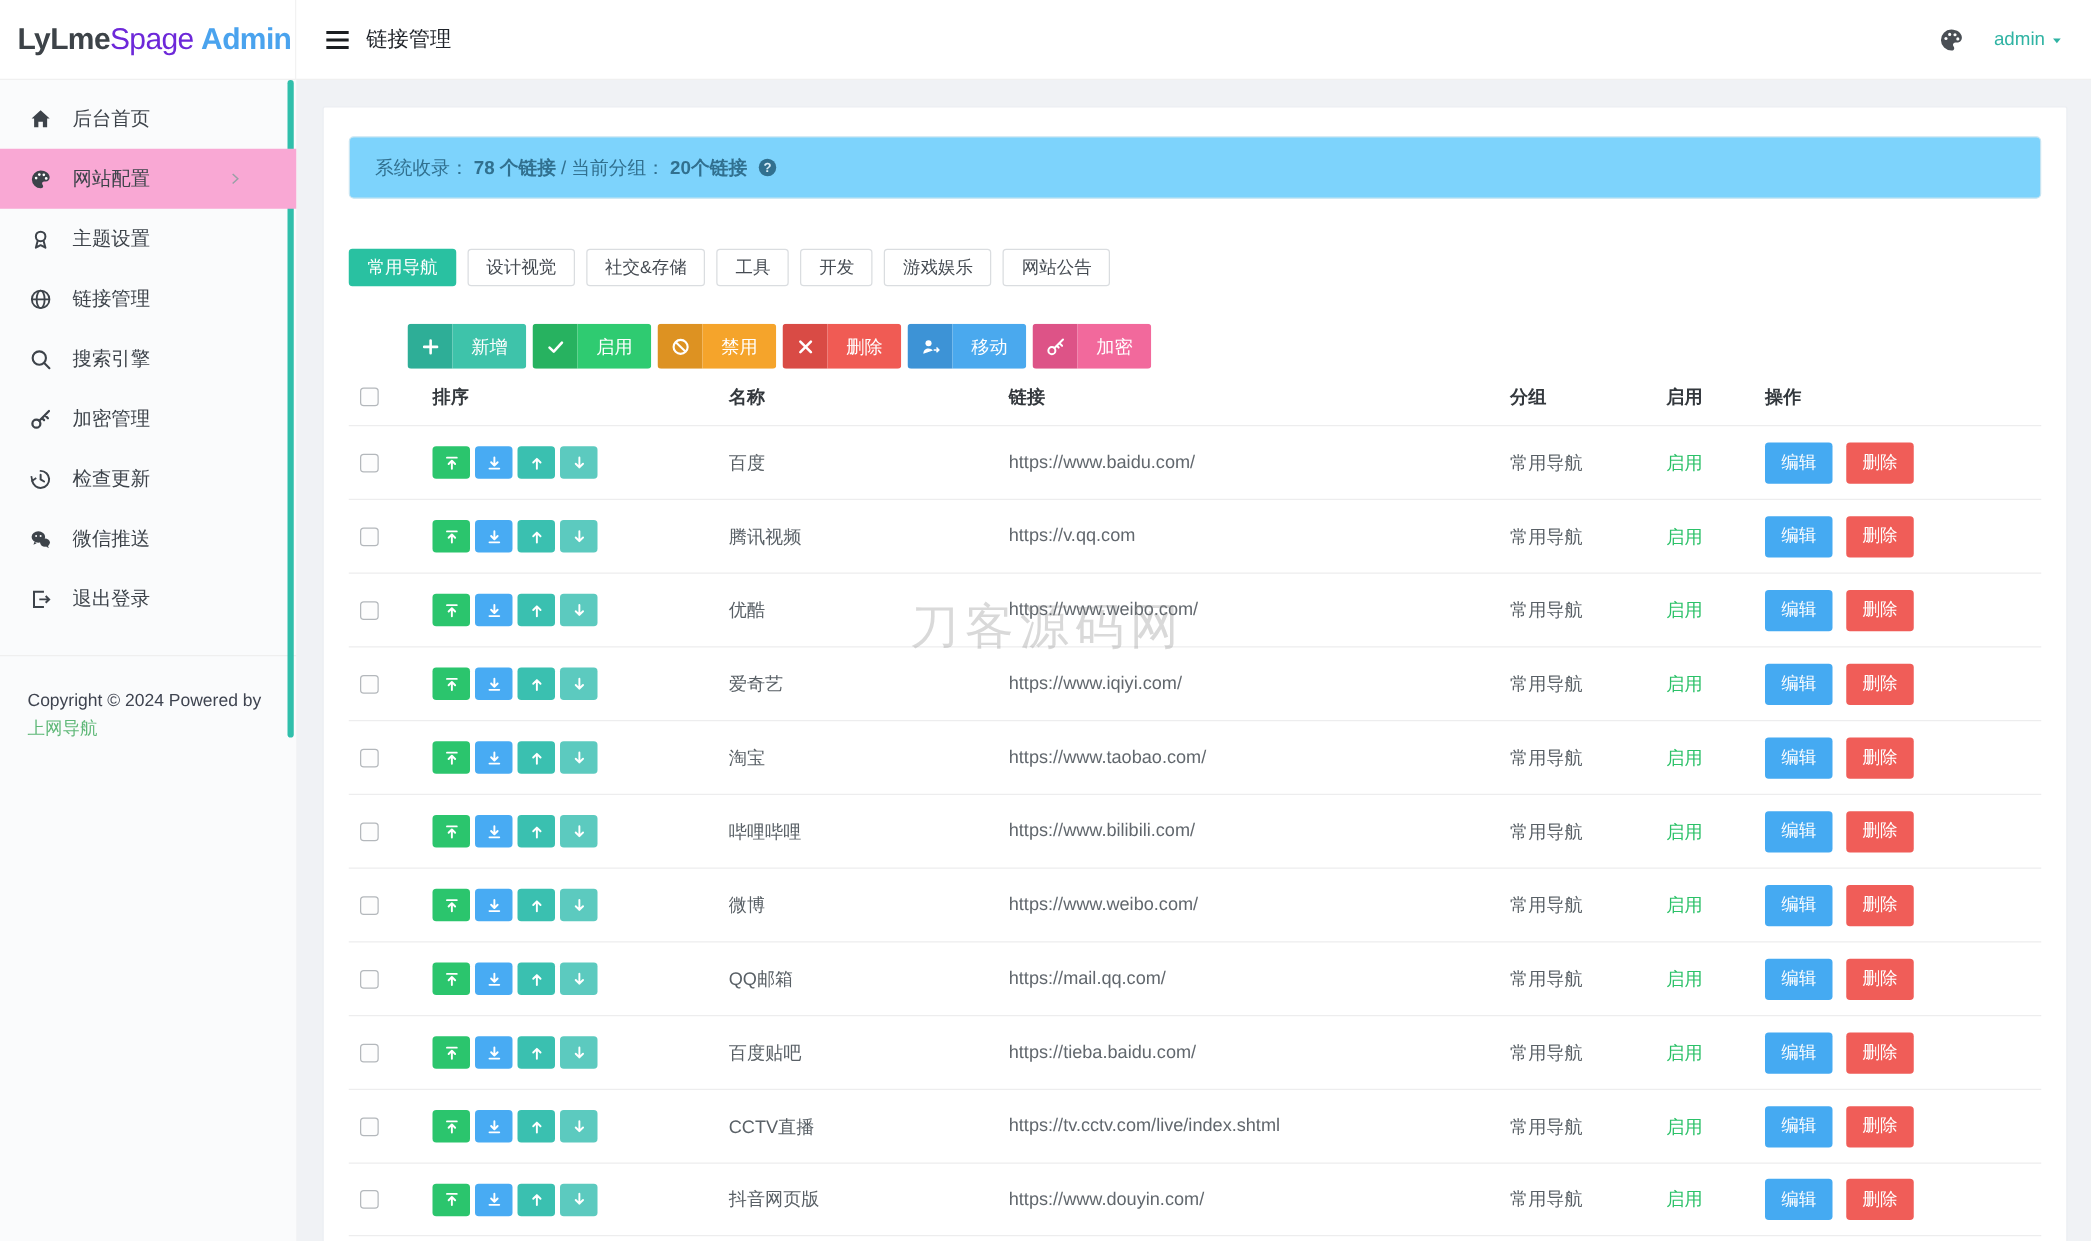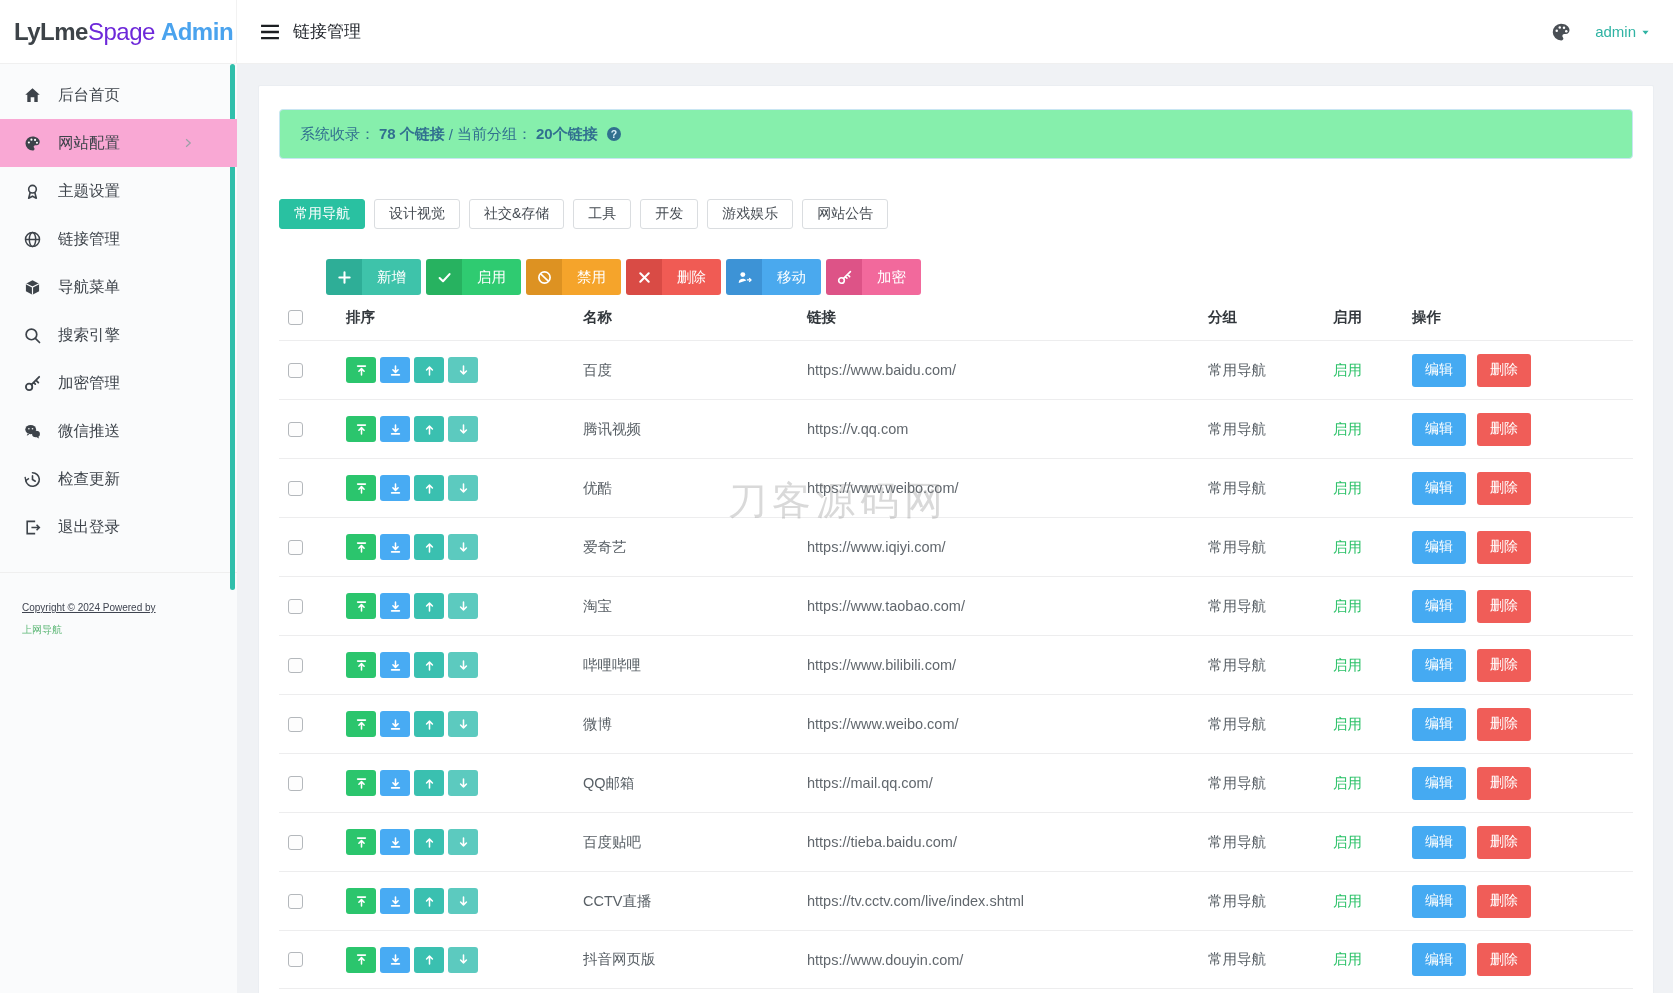--- a/index.html
+++ b/index.html
@@ -25,29 +25,29 @@
   .sidebar { position:absolute; left:0; top:64px; width:237px; bottom:0; background:#fafbfc; z-index:5; }
   .nav { padding-top:7px; }
   .nav-item { height:48px; display:flex; align-items:center; padding-left:24px; cursor:pointer;
     color:#3d434a; font-size:15.5px; position:relative; }
   .nav-item .ic { width:17px; height:17px; margin-right:17px; flex:none; }
   .nav-item.highlight { background:#f9a8d4; z-index:4; }
   .nav-item .chev { position:absolute; right:26px; width:12px; height:12px; color:#9aa0a6; }
   .side-strip { position:absolute; left:230px; top:0px; width:5px; height:526px;
     background:#30bfab; border-radius:3px; z-index:3; }
   .side-divider { border:none; border-top:1px solid #efefef; margin:21px 0 0 0; }
-  .side-foot { padding:24px 0 0 22px; font-size:10px; color:#3f4450; line-height:22px;text-decoration:underline; }
+  .side-foot { padding:24px 0 0 22px; font-size:14px; color:#3f4450; line-height:22px; }
   .side-foot a { color:#5FB878; text-decoration:none; display:inline-block; }
 
   
   .main { position:absolute; left:237px; top:64px; right:0; bottom:0; background:#f0f2f5; overflow:hidden; }
   .card { position:absolute; left:21px; right:19px; top:21px; bottom:-30px; background:#fff;
     border:1px solid #ebeef2; border-radius:2px; padding:15px 20px; }
 
-  .alert-info { margin-top:8px; height:50px; background:#86efac; border:1px solid #c8e5f2;
+  .alert-info { margin-top:8px; height:50px; background:#7dd3fc; border:1px solid #c8e5f2;
     border-radius:4px; color:#31708f; font-size:15px; display:flex; align-items:center;
     padding-left:20px; gap:4px; }
   .alert-info b { font-weight:bold; }
   .q-ic { width:16px; height:16px; margin-left:4px; cursor:pointer; }
 
   .tabs { margin-top:40px; display:flex; gap:9px; }
   .tab { height:30px; padding:0 14px; display:flex; align-items:center; font-size:14px;
     border:1px solid #dadde0; border-radius:3px; background:#fff; color:#454b52; cursor:pointer; }
   .tab.active { background:#29c1a1; border-color:#29c1a1; color:#fff; }
 
@@ -167,77 +167,67 @@
           <svg viewBox="0 0 16 16">
             <circle cx="8" cy="8" r="6.6" fill="none" stroke="currentColor" stroke-width="1.4"></circle>
             <ellipse cx="8" cy="8" rx="3" ry="6.6" fill="none" stroke="currentColor" stroke-width="1.4"></ellipse>
             <line x1="1.4" y1="8" x2="14.6" y2="8" stroke="currentColor" stroke-width="1.4"></line>
           </svg>
         </span>
     <span class="nav-label">链接管理</span>
 
   </div>
 
+
   <div class="nav-item">
     <span class="ic">
           <svg viewBox="0 0 16 16">
-            <path d="M8 1.2 14.2 4.4v7.2L8 14.8 1.8 11.6V4.4Z" fill="currentColor"></path>
-            <path d="M1.8 4.4 8 7.6l6.2-3.2M8 7.6v7.2" fill="none" stroke="#fafbfc" stroke-width="1.1"></path>
-          </svg>
-        </span>
-    <span class="nav-label">导航菜单</span>
+            <circle cx="7" cy="7" r="5" fill="none" stroke="currentColor" stroke-width="1.6"></circle>
+            <line x1="10.7" y1="10.7" x2="14.6" y2="14.6" stroke="currentColor" stroke-width="1.6" stroke-linecap="round"></line>
+          </svg>
+        </span>
+    <span class="nav-label">搜索引擎</span>
 
   </div>
 
   <div class="nav-item">
     <span class="ic">
           <svg viewBox="0 0 16 16">
-            <circle cx="7" cy="7" r="5" fill="none" stroke="currentColor" stroke-width="1.6"></circle>
-            <line x1="10.7" y1="10.7" x2="14.6" y2="14.6" stroke="currentColor" stroke-width="1.6" stroke-linecap="round"></line>
-          </svg>
-        </span>
-    <span class="nav-label">搜索引擎</span>
+            <circle cx="4.8" cy="11.2" r="3" fill="none" stroke="currentColor" stroke-width="1.7"></circle>
+            <path d="M7 9 14.3 1.7M11.2 4.8l2.3 2.3M9 7l1.6 1.6" fill="none" stroke="currentColor" stroke-width="1.7" stroke-linecap="round"></path>
+          </svg>
+        </span>
+    <span class="nav-label">加密管理</span>
 
   </div>
 
   <div class="nav-item">
     <span class="ic">
           <svg viewBox="0 0 16 16">
-            <circle cx="4.8" cy="11.2" r="3" fill="none" stroke="currentColor" stroke-width="1.7"></circle>
-            <path d="M7 9 14.3 1.7M11.2 4.8l2.3 2.3M9 7l1.6 1.6" fill="none" stroke="currentColor" stroke-width="1.7" stroke-linecap="round"></path>
-          </svg>
-        </span>
-    <span class="nav-label">加密管理</span>
+            <path d="M8 1.6a6.4 6.4 0 1 1-6.3 7.5" fill="none" stroke="currentColor" stroke-width="1.5" stroke-linecap="round"></path>
+            <path d="M1 5.5 1.7 9l3-2" fill="none" stroke="currentColor" stroke-width="1.3"></path>
+            <path d="M8 4.6V8l2.6 1.6" fill="none" stroke="currentColor" stroke-width="1.5" stroke-linecap="round"></path>
+          </svg>
+        </span>
+    <span class="nav-label">检查更新</span>
 
   </div>
 
   <div class="nav-item">
     <span class="ic">
           <svg viewBox="0 0 16 16">
             <ellipse cx="6.3" cy="6.2" rx="5.1" ry="4.3" fill="currentColor"></ellipse>
             <path d="M3.4 9.8 2.6 12l2.4-1.1Z" fill="currentColor"></path>
             <ellipse cx="11.3" cy="10.4" rx="3.7" ry="3.1" fill="currentColor"></ellipse>
             <path d="M13.4 12.8l.9 1.7-2.3-.9Z" fill="currentColor"></path>
             <circle cx="4.6" cy="5.4" r=".75" fill="#fafbfc"></circle>
             <circle cx="8" cy="5.4" r=".75" fill="#fafbfc"></circle>
           </svg>
         </span>
     <span class="nav-label">微信推送</span>
-
-  </div>
-
-  <div class="nav-item">
-    <span class="ic">
-          <svg viewBox="0 0 16 16">
-            <path d="M8 1.6a6.4 6.4 0 1 1-6.3 7.5" fill="none" stroke="currentColor" stroke-width="1.5" stroke-linecap="round"></path>
-            <path d="M1 5.5 1.7 9l3-2" fill="none" stroke="currentColor" stroke-width="1.3"></path>
-            <path d="M8 4.6V8l2.6 1.6" fill="none" stroke="currentColor" stroke-width="1.5" stroke-linecap="round"></path>
-          </svg>
-        </span>
-    <span class="nav-label">检查更新</span>
 
   </div>
 
   <div class="nav-item">
     <span class="ic">
           <svg viewBox="0 0 16 16">
             <path d="M10.5 2.2H3v11.6h7.5" fill="none" stroke="currentColor" stroke-width="1.5"></path>
             <path d="M7 8h7.4M11.8 5.4 14.4 8l-2.6 2.6" fill="none" stroke="currentColor" stroke-width="1.5"></path>
           </svg>
         </span>

